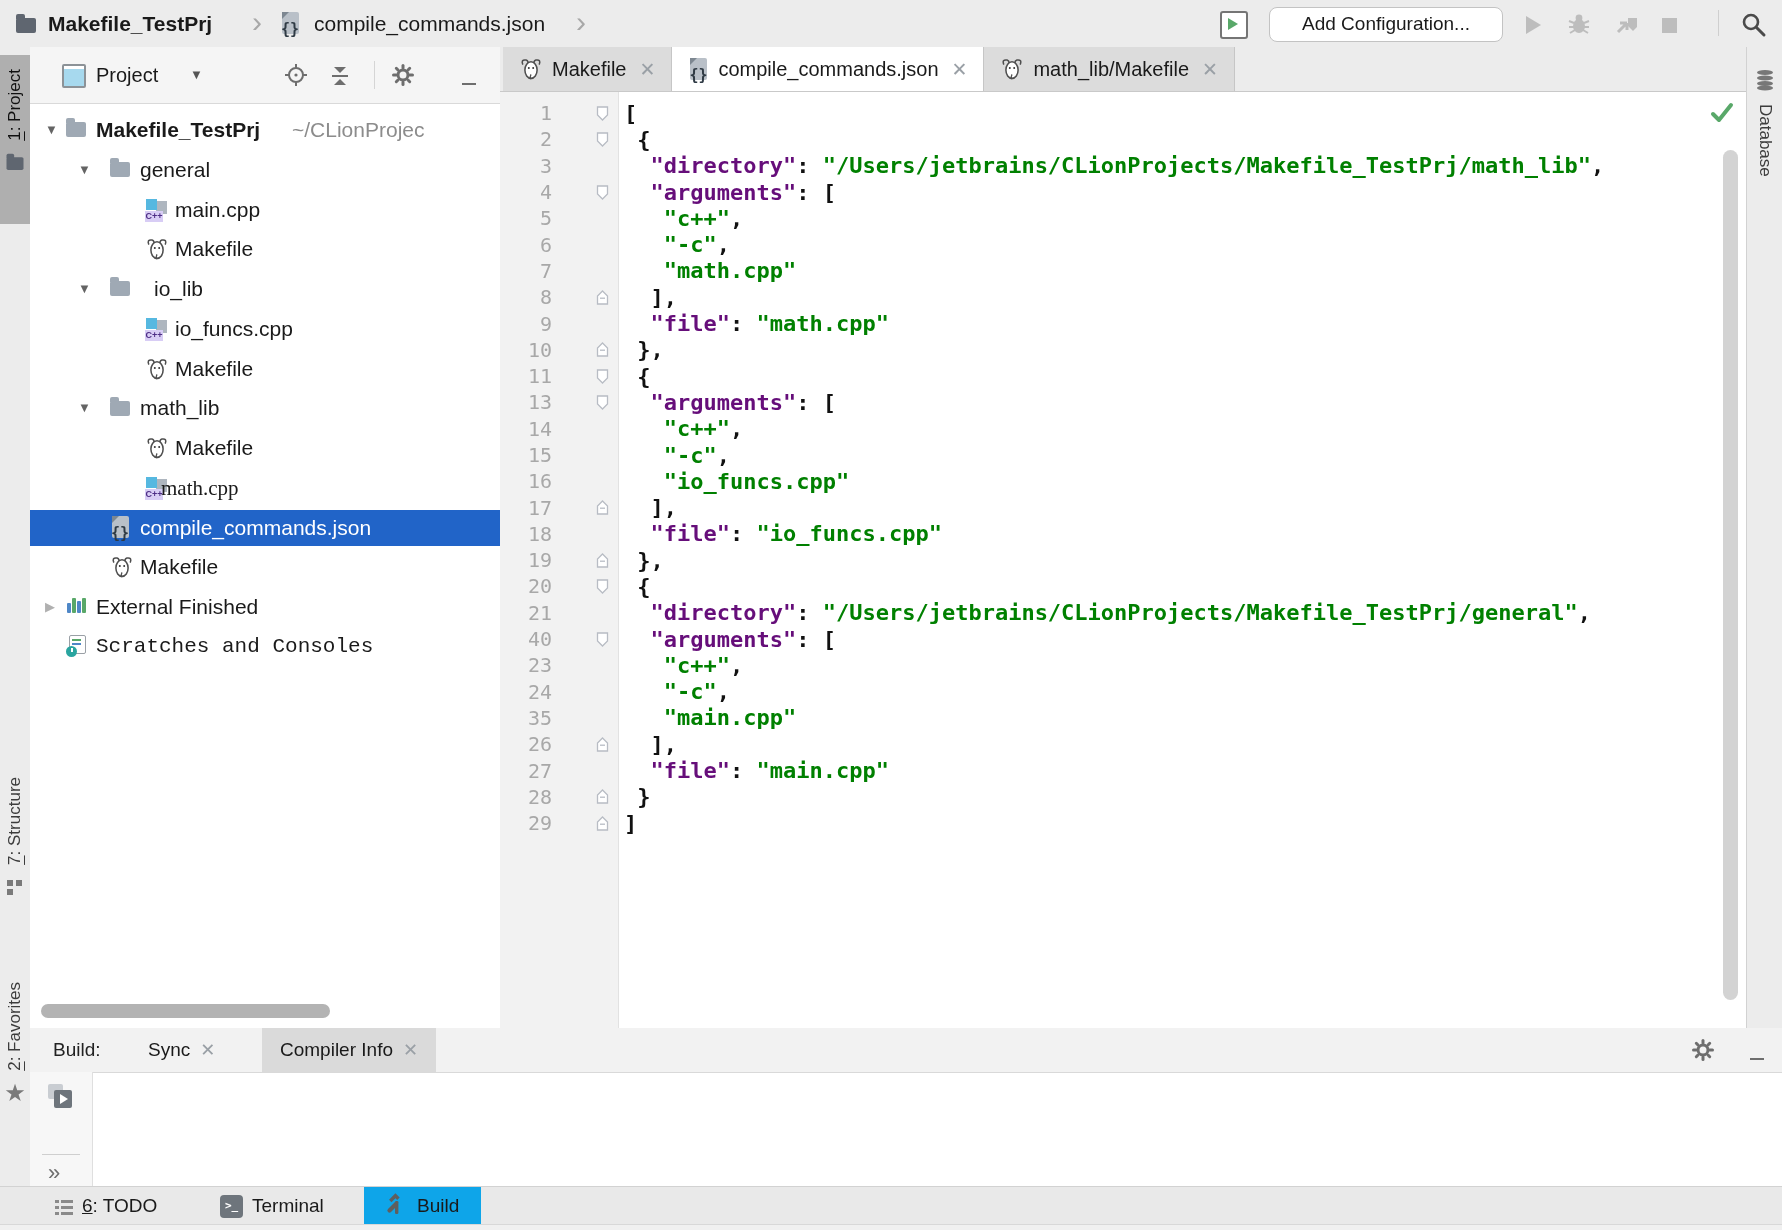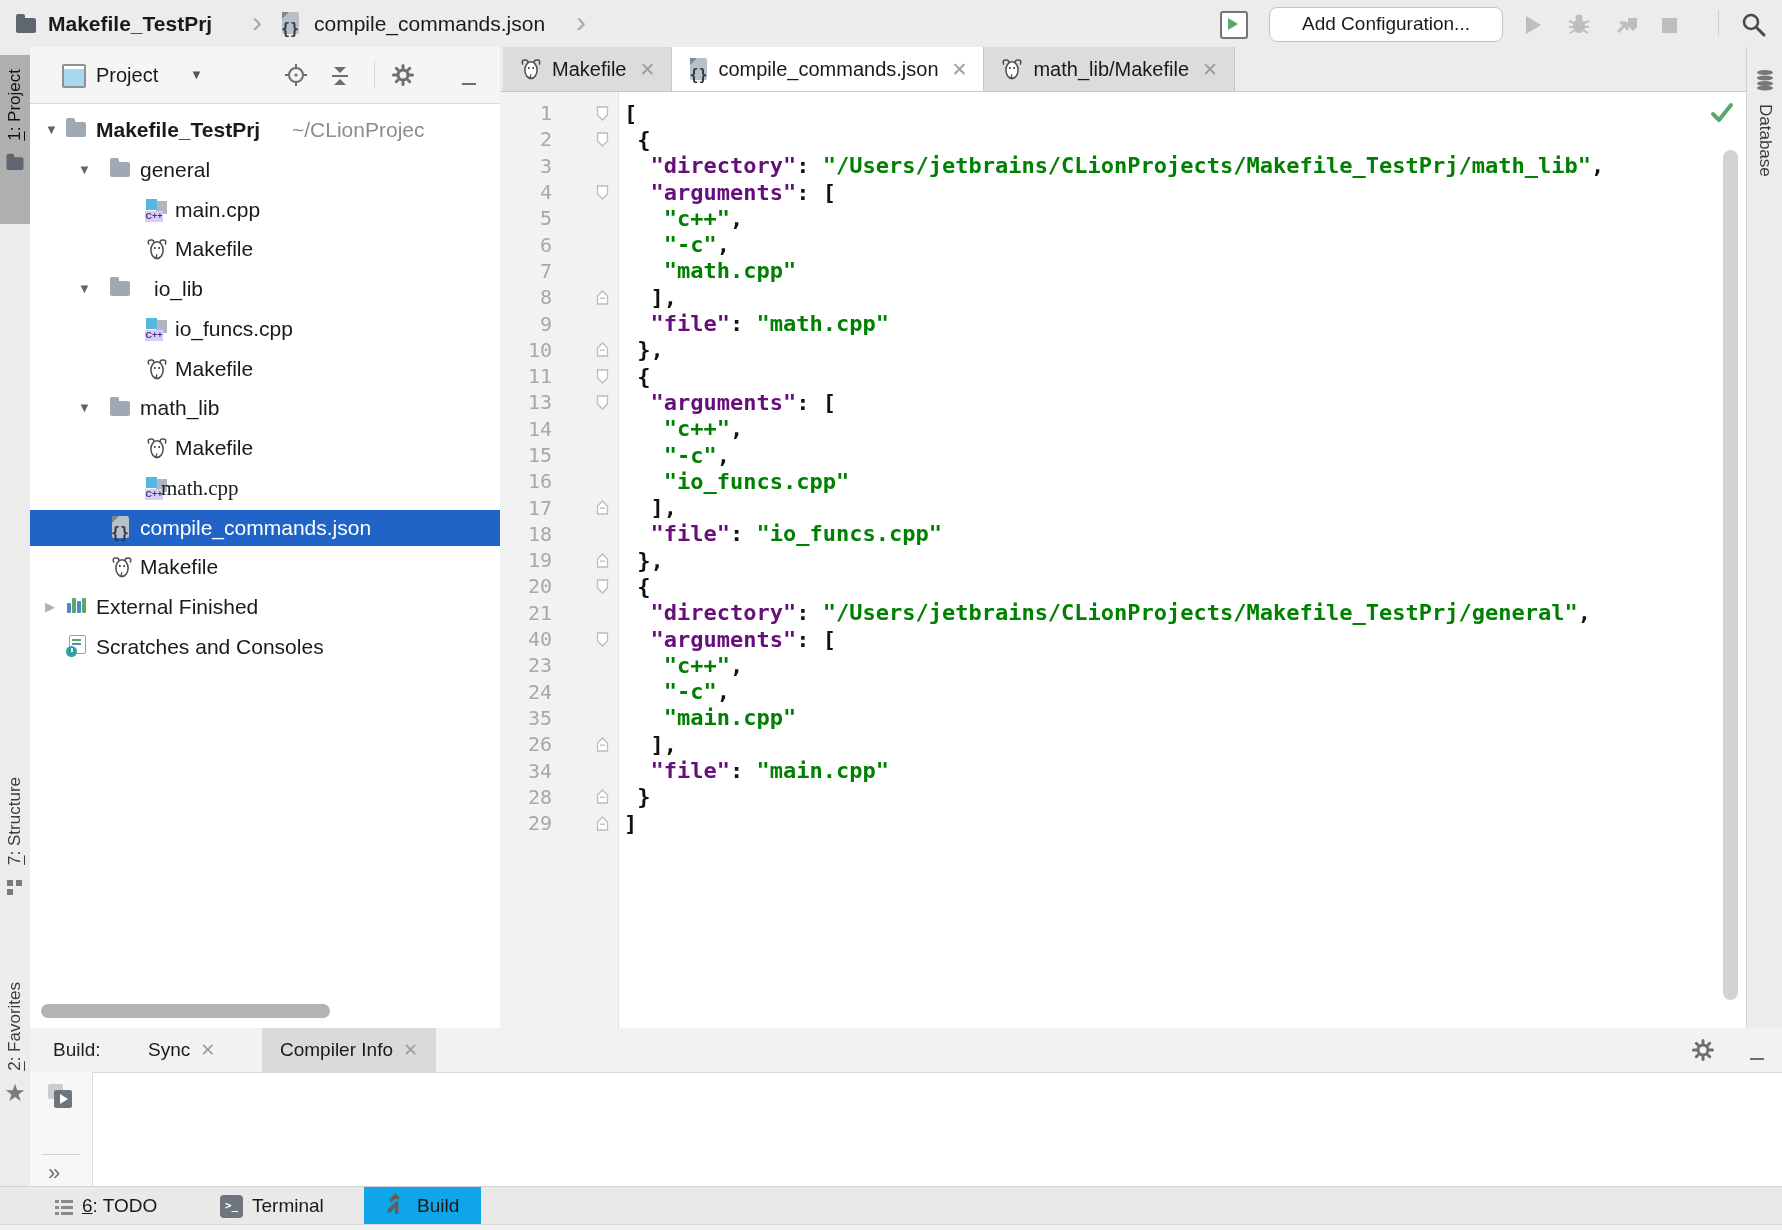--- a/index.html
+++ b/index.html
@@ -306,21 +306,21 @@
               </svg></span></span>
           <span class="lbl" style="left: 110px;">Makefile</span>
         </div>
         <div class="tree-row" style="top: 542px;">
           <span class="arrow closed" style="left: 15px;">▶</span>
           <span class="t-icon" style="left: 36px;"><span class="ic ic-lib"><i></i><i></i><i></i><i></i></span></span>
           <span class="lbl" style="left: 66px;">External Finished</span>
         </div>
         <div class="tree-row" style="top: 581.75px;">
           <span class="t-icon" style="left: 36px;"><span class="ic ic-scr"><i class="pg2"></i><u class="l1"></u><u class="l2"></u><s class="clk"></s></span></span>
-          <span class="lbl" style="left: 66px;">Scratches and Consoles</span>
+          <span class="lbl" style="left: 66px; font-family: Liberation Mono, monospace;">Scratches and Consoles</span>
         </div>
       </div>
     <div id="pp-hscroll"></div>
   </div>
 
   <div id="editor" class="abs">
     <div id="tabbar">
         <div class="etab">
           <span><span class="ic ic-gnu"><svg width="24" height="24" viewBox="0 0 22 22">
                 <path d="M3.5 7 Q1.5 2 6.5 2.8 Q9 3.6 8 6.8 M18.5 7 Q20.5 2 15.5 2.8 Q13 3.6 14 6.8" fill="none" stroke="#4f4f4f" stroke-width="1.4"></path>
@@ -523,21 +523,21 @@
           <span class="ln">26</span>
           <span class="fold">
             <svg width="13" height="15" viewBox="0 0 13 15">
               <path d="M1.5 14 H11.5 V6 L6.5 1 L1.5 6 Z" fill="#fff" stroke="#b8bcc4" stroke-width="1.3"></path>
               <line x1="4" y1="8.2" x2="9" y2="8.2" stroke="#b8bcc4" stroke-width="1.3"></line>
             </svg>
           </span>
           <span class="ct"><span class="tk-p">  ],</span></span>
         </div>
         <div class="cl">
-          <span class="ln">34</span>
+          <span class="ln">27</span>
           <span class="fold"></span>
           <span class="ct"><span class="tk-p">  </span><span class="tk-k">"file"</span><span class="tk-p">: </span><span class="tk-s">"main.cpp"</span></span>
         </div>
         <div class="cl">
           <span class="ln">28</span>
           <span class="fold">
             <svg width="13" height="15" viewBox="0 0 13 15">
               <path d="M1.5 14 H11.5 V6 L6.5 1 L1.5 6 Z" fill="#fff" stroke="#b8bcc4" stroke-width="1.3"></path>
               <line x1="4" y1="8.2" x2="9" y2="8.2" stroke="#b8bcc4" stroke-width="1.3"></line>
             </svg>

